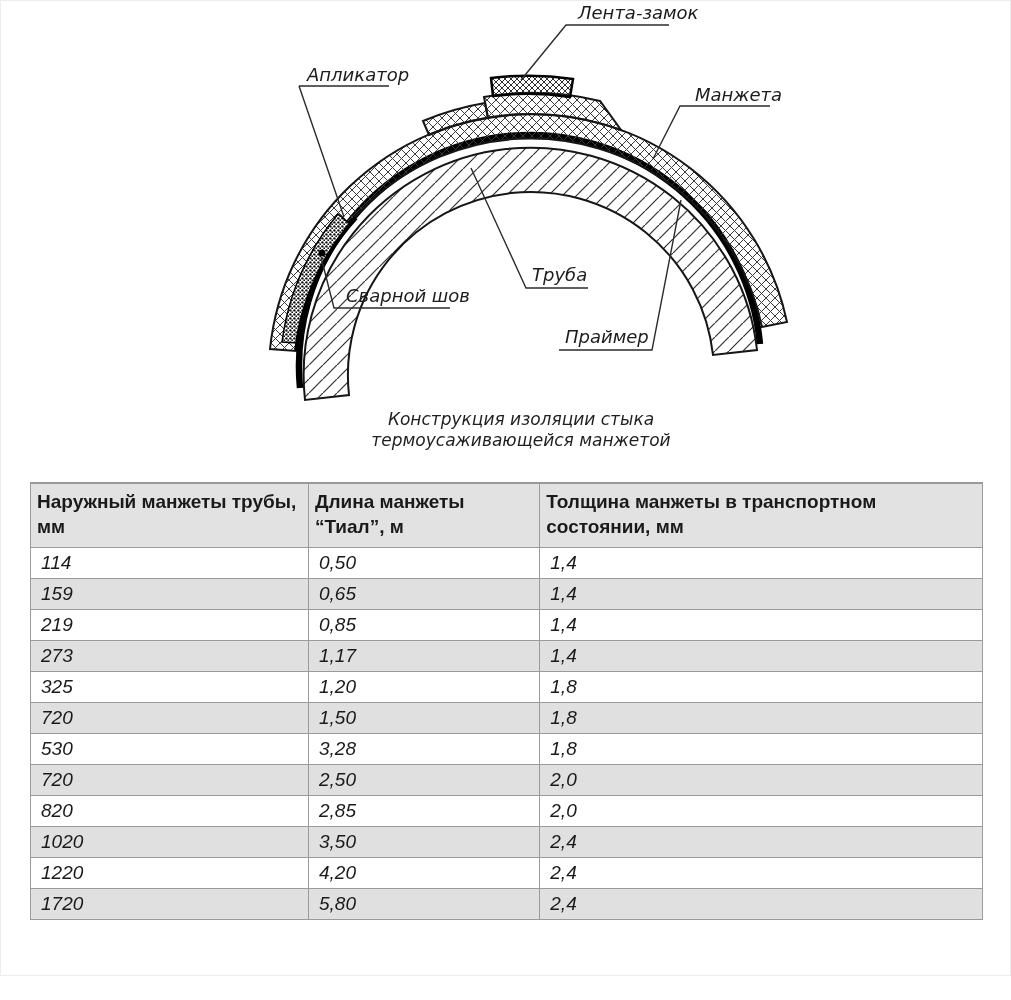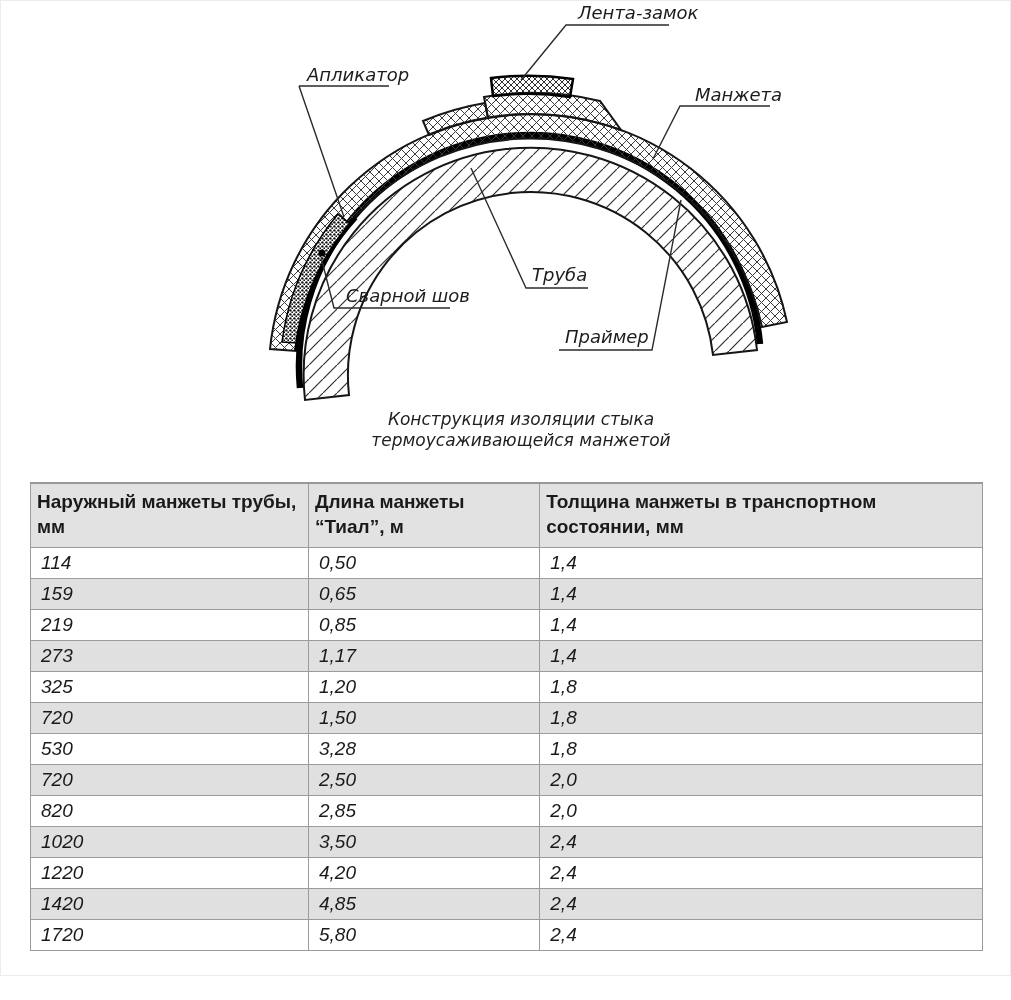--- a/index.html
+++ b/index.html
@@ -160,24 +160,19 @@
         <td>1020</td>
         <td>3,50</td>
         <td>2,4</td>
       </tr>
       <tr>
         <td>1220</td>
         <td>4,20</td>
         <td>2,4</td>
       </tr>
       <tr>
-        <td>1420</td>
-        <td>4,85</td>
-        <td>2,4</td>
-      </tr>
-      <tr>
         <td>1720</td>
         <td>5,80</td>
         <td>2,4</td>
       </tr>
     </tbody>
   </table>
 </div>
 
 </body></html>

